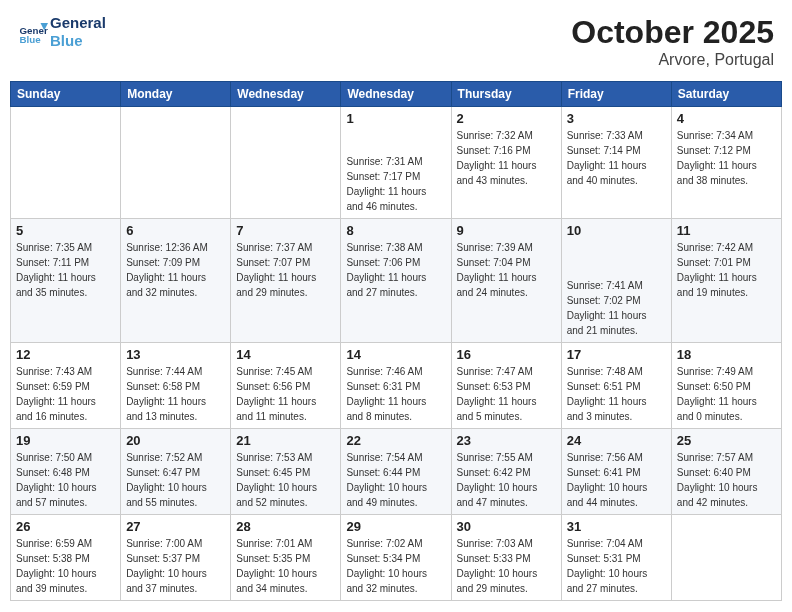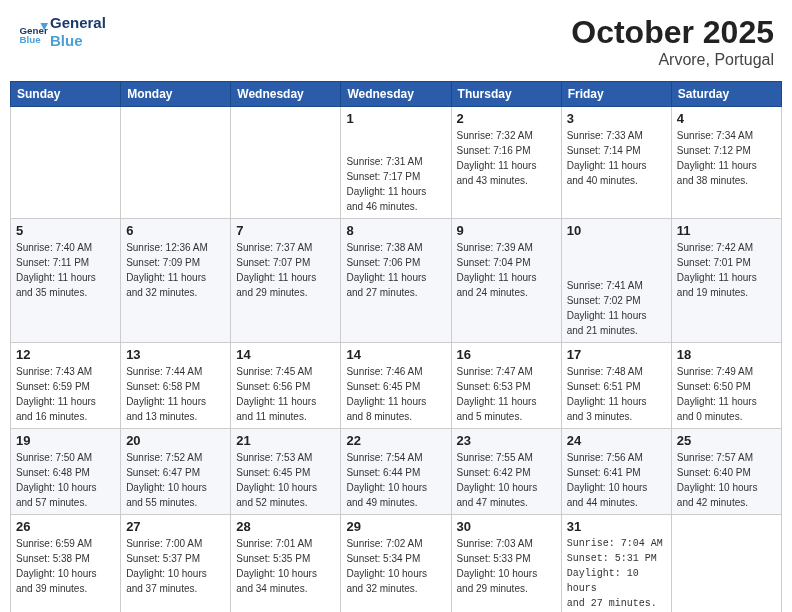--- a/index.html
+++ b/index.html
@@ -142,21 +142,21 @@
           <div class="day-number">4</div>
           <div class="day-info" style="white-space: pre-line;">Sunrise: 7:34 AM
 Sunset: 7:12 PM
 Daylight: 11 hours
 and 38 minutes.</div>
         </td>
       </tr>
       <tr>
         <td>
           <div class="day-number">5</div>
-          <div class="day-info" style="white-space: pre-line;">Sunrise: 7:40 AM
+          <div class="day-info" style="white-space: pre-line;">Sunrise: 7:35 AM
 Sunset: 7:11 PM
 Daylight: 11 hours
 and 35 minutes.</div>
         </td>
         <td>
           <div class="day-number">6</div>
           <div class="day-info" style="white-space: pre-line;">Sunrise: 12:36 AM
 Sunset: 7:09 PM
 Daylight: 11 hours
 and 32 minutes.</div>
@@ -215,21 +215,21 @@
         <td>
           <div class="day-number">14</div>
           <div class="day-info" style="white-space: pre-line;">Sunrise: 7:45 AM
 Sunset: 6:56 PM
 Daylight: 11 hours
 and 11 minutes.</div>
         </td>
         <td>
           <div class="day-number">14</div>
           <div class="day-info" style="white-space: pre-line;">Sunrise: 7:46 AM
-Sunset: 6:45 PM
+Sunset: 6:31 PM
 Daylight: 11 hours
 and 8 minutes.</div>
         </td>
         <td>
           <div class="day-number">16</div>
           <div class="day-info" style="white-space: pre-line;">Sunrise: 7:47 AM
 Sunset: 6:53 PM
 Daylight: 11 hours
 and 5 minutes.</div>
         </td>
@@ -330,21 +330,21 @@
         </td>
         <td>
           <div class="day-number">30</div>
           <div class="day-info" style="white-space: pre-line;">Sunrise: 7:03 AM
 Sunset: 5:33 PM
 Daylight: 10 hours
 and 29 minutes.</div>
         </td>
         <td>
           <div class="day-number">31</div>
-          <div class="day-info" style="white-space: pre-line; font-family: Liberation Mono, monospace;">Sunrise: 7:04 AM
+          <div class="day-info" style="white-space: pre-line;">Sunrise: 7:04 AM
 Sunset: 5:31 PM
 Daylight: 10 hours
 and 27 minutes.</div>
         </td>
         <td class="empty-cell"></td>
       </tr>
     </tbody>
 </table>
 
 </body></html>

